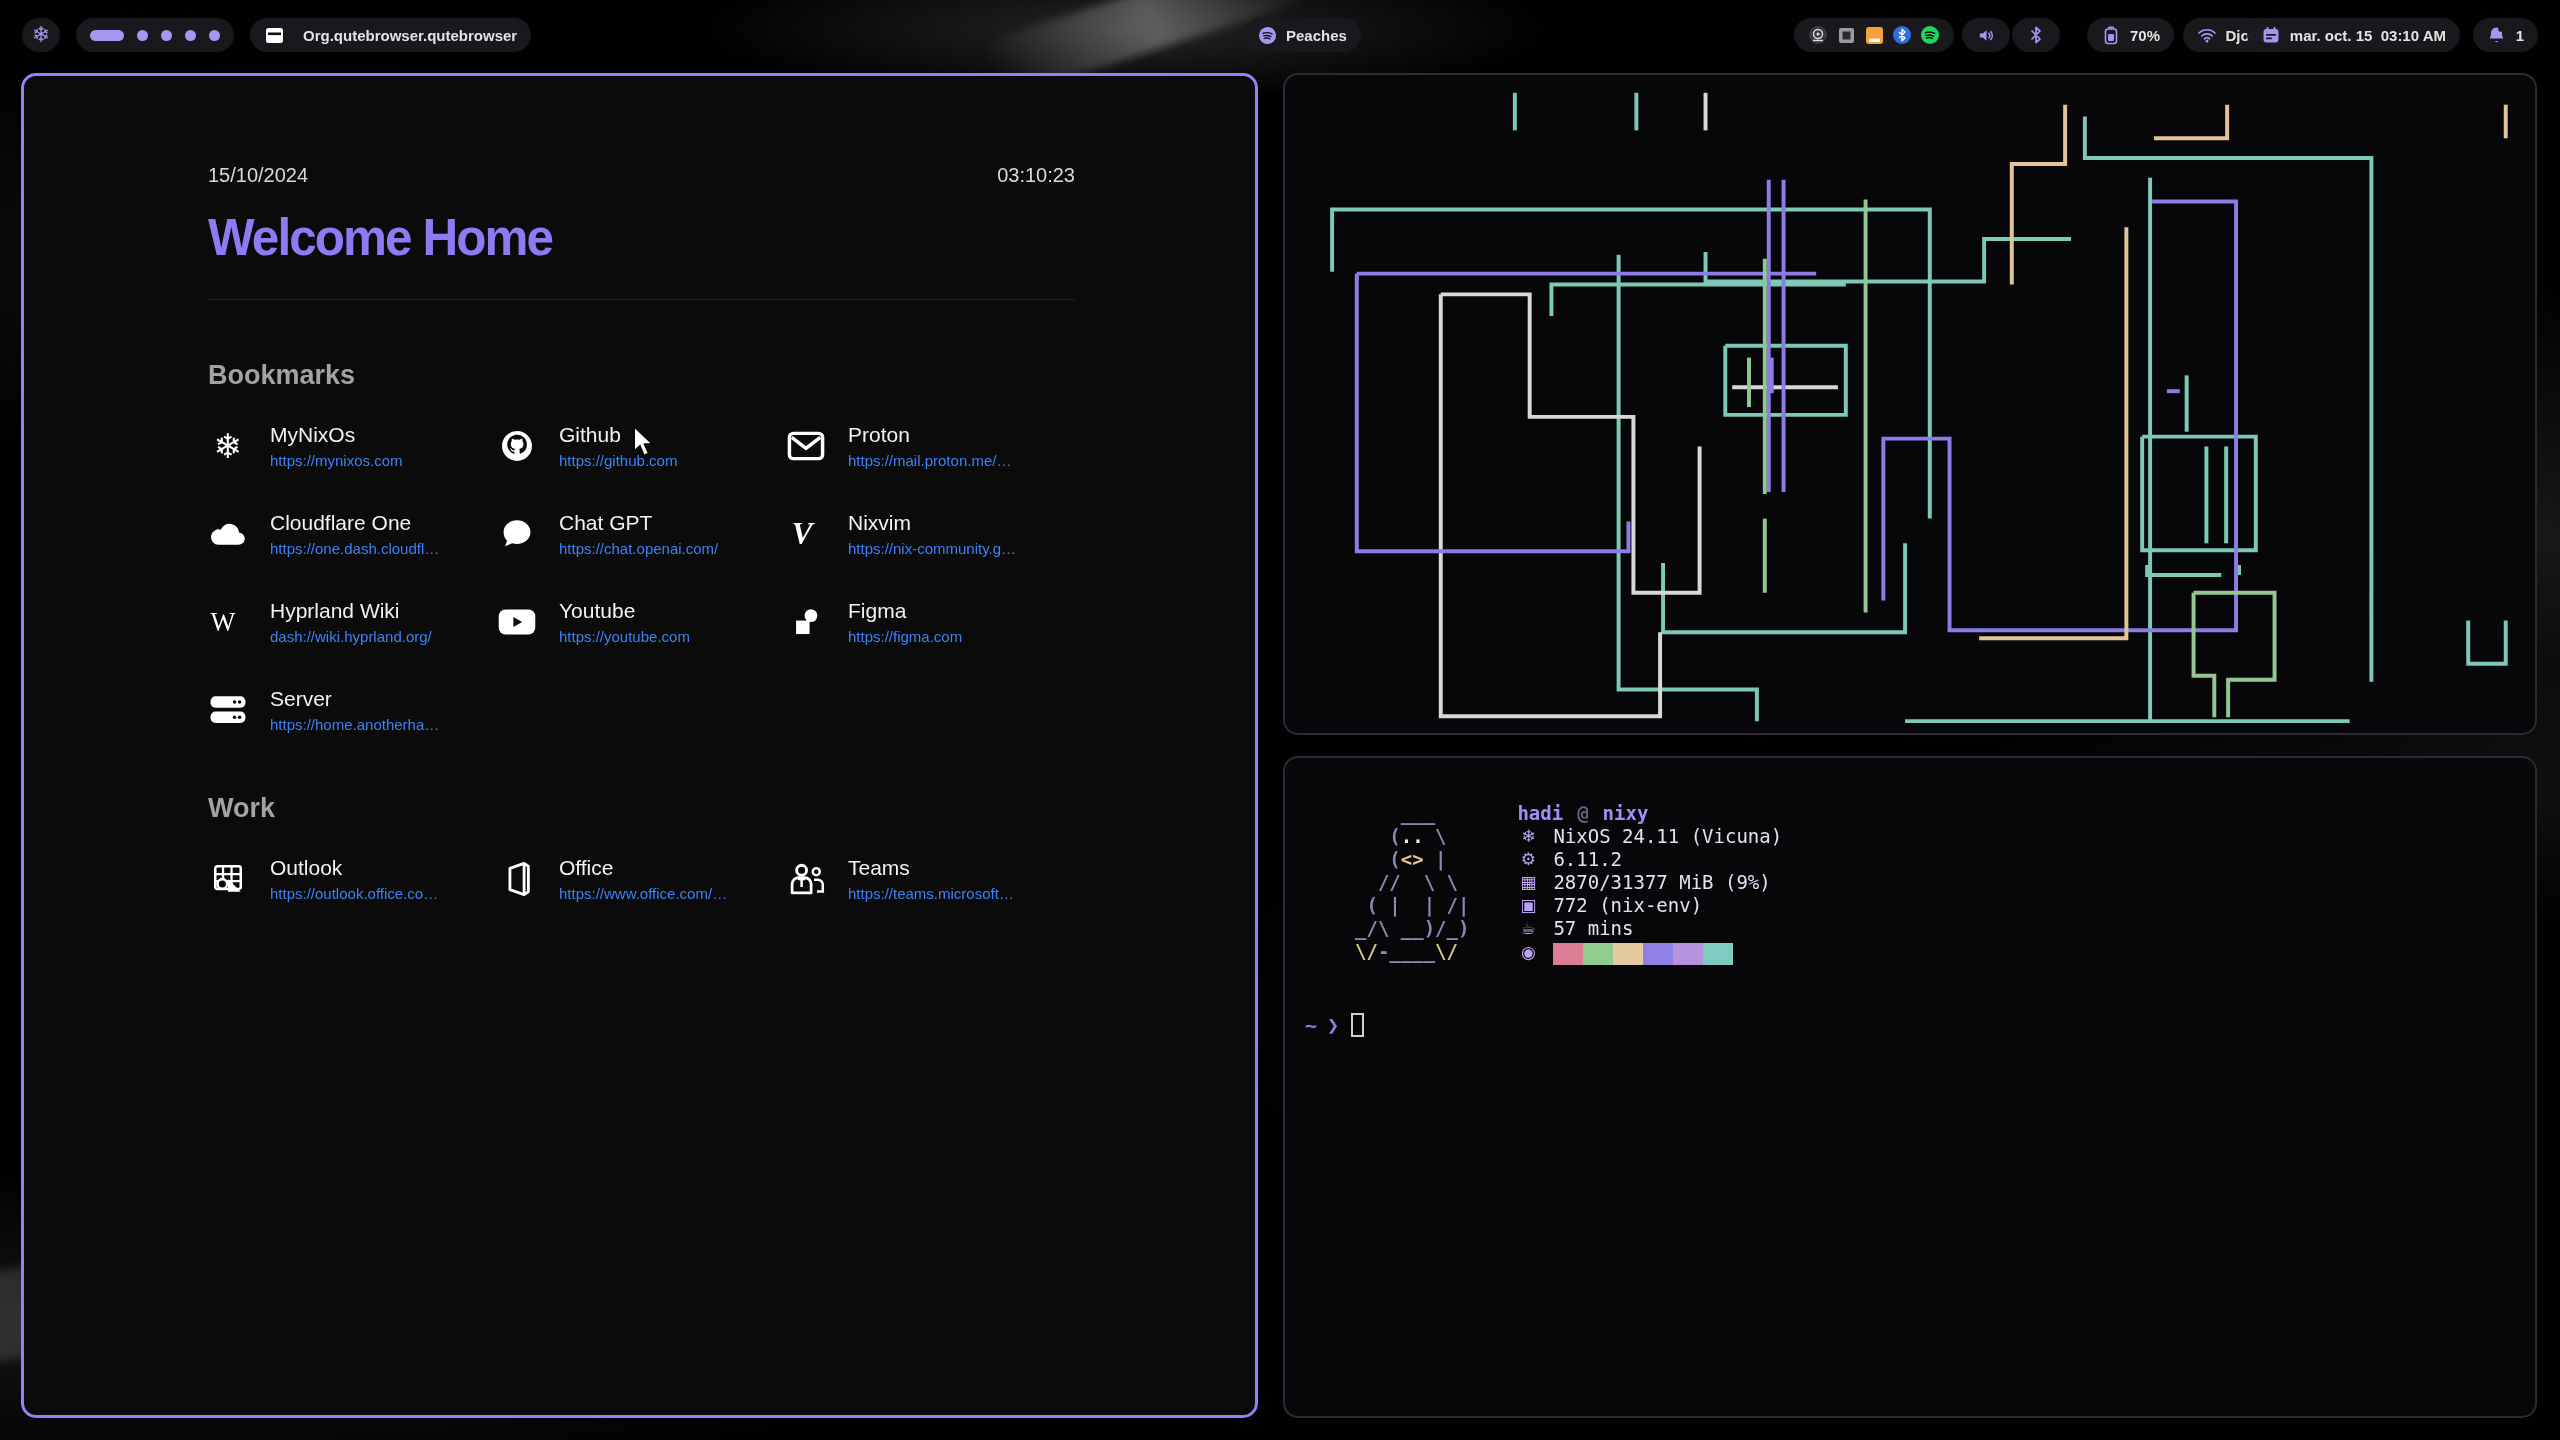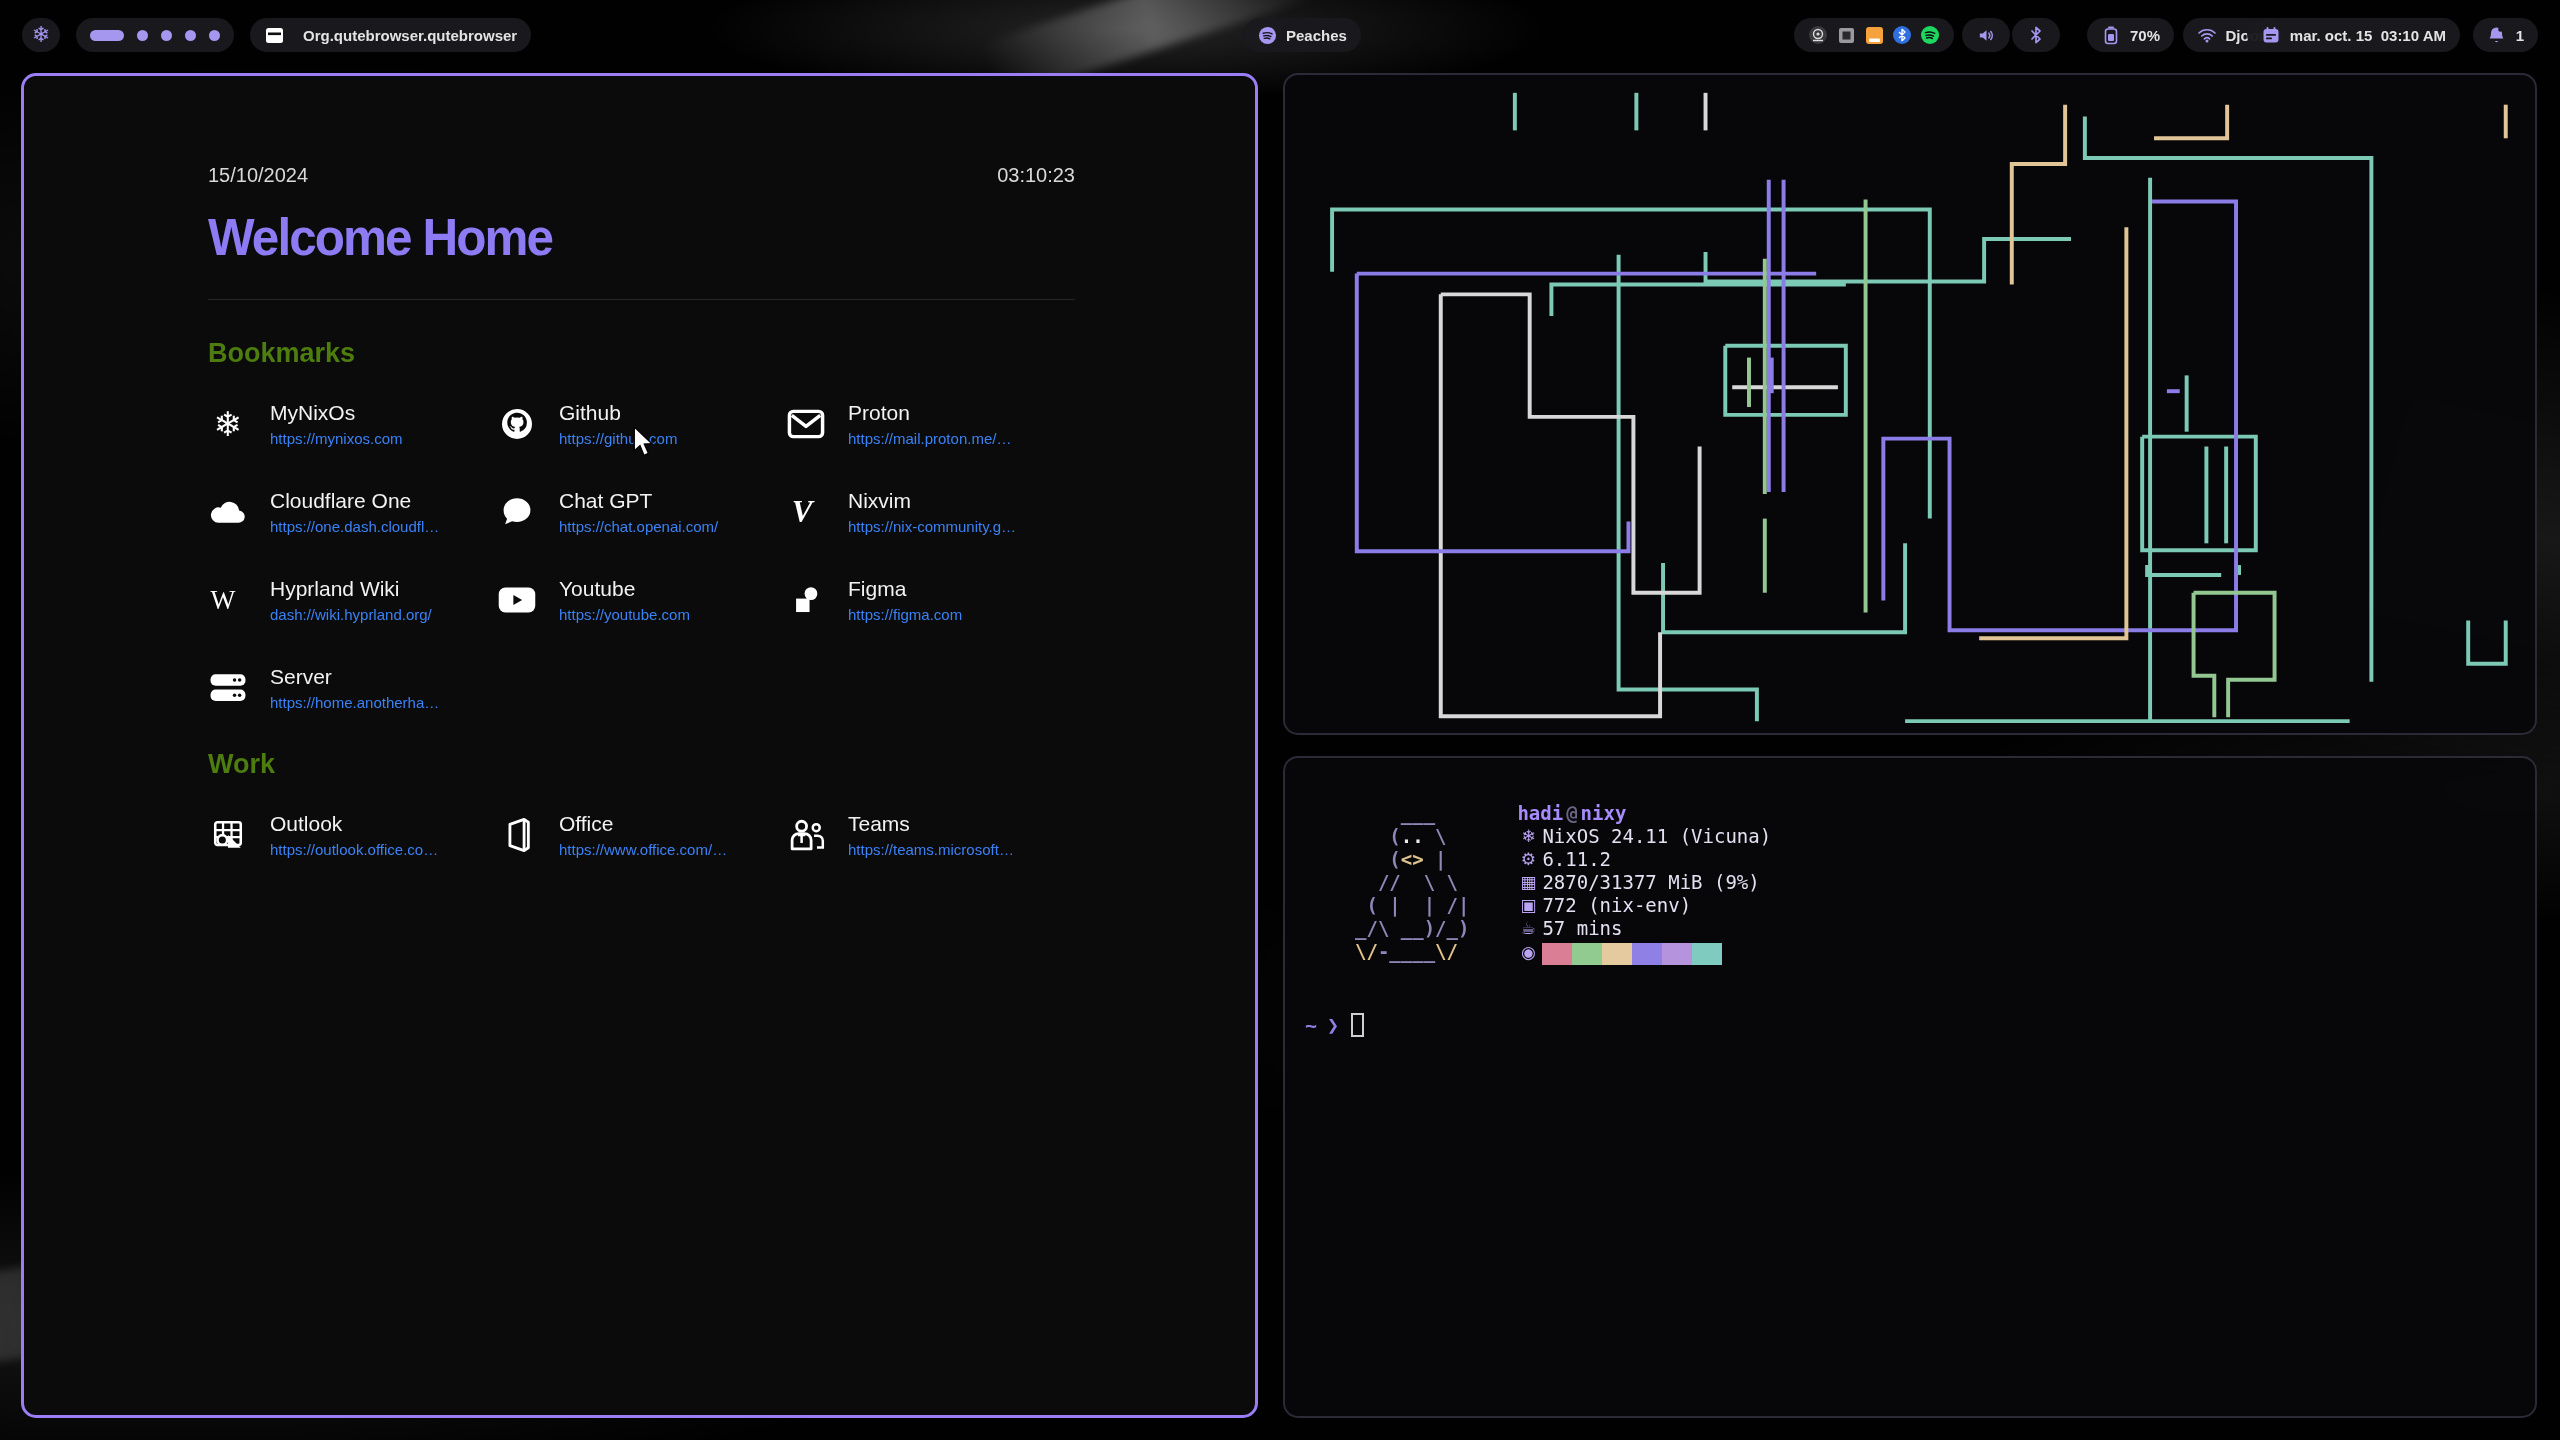--- a/index.html
+++ b/index.html
@@ -58,42 +58,42 @@
   .terminal-window{ top:756px; }
 
   
   .page{ position:absolute; inset:0; padding:88px 180px 0 184px; }
   .dt-row{ display:flex; justify-content:space-between; font-size:20px; color:#d9d9d9; }
   .home-title{
     margin-top:20px; font-size:52px; font-weight:700; color:#8d7bf4;
     letter-spacing:-2px; transform:scaleX(.95); transform-origin:left;
   }
   .divider{ margin-top:32px; height:1px; background:#262626; }
-  .section-heading{ margin-top:38px; font-size:27px; font-weight:700; color:#4d7c0f; }
+  .section-heading{ margin-top:60px; font-size:27px; font-weight:700; color:#a3a3a3; }
   .bm-grid{ margin-top:32px; display:grid; grid-template-columns:repeat(3, 1fr); row-gap:42px; }
   .bm-item{ display:flex; align-items:center; gap:22px; cursor:pointer; min-width:0; }
   .bm-icon{ width:40px; height:40px; flex:0 0 40px; display:flex; align-items:center; justify-content:center; }
   .bm-text{ min-width:0; }
   .bm-title{ font-size:21px; color:#f2f2f2; }
   .bm-url{ margin-top:5px; font-size:15px; color:#3b82f6; max-width:170px;
            overflow:hidden; text-overflow:ellipsis; white-space:nowrap; }
   .glyph-icon{ color:#fff; font-size:30px; line-height:1; font-family:"DejaVu Sans", sans-serif; }
 
   
   .pipes-svg{ position:absolute; inset:4px; width:1246px; height:654px; }
 
   
   .term{ position:absolute; inset:0; padding:44px 0 0 0; font-family:"DejaVu Sans Mono", monospace; }
   .ff{ display:flex; }
   .ff-art{ margin-left:70px; font-size:19px; line-height:23px; white-space:pre; font-weight:700; }
   .ff-art .m{ color:#8d87b8;margin-top:18px; } .ff-art .w{ color:#ececec; } .ff-art .g{ color:#e0c38c; }
   .ff-info{ margin-left:48px; font-size:19px; line-height:23px; }
   .ff-user{ font-weight:700; color:#a78bfa; }
   .ff-at{ color:#6b6485; font-weight:700; }
-  .ff-row{ display:flex; align-items:center; gap:3px; color:#e4e0f2; }
+  .ff-row{ display:flex; align-items:center; gap:14px; color:#e4e0f2; }
   .ff-ic{ width:22px; color:#b9a3f2; font-family:"DejaVu Sans", sans-serif; font-size:17px; text-align:center; }
   .palette{ display:flex; margin-top:3px; }
   .sw{ width:30px; height:22px; }
   .promptline{ position:absolute; left:20px; top:255px; display:flex; align-items:center;
                font-size:20px; font-weight:700; }
   .p-tilde{ color:#8f7fe3; } .p-chev{ color:#8f7fe3; margin-left:10px; }
   .cursor{ width:13px; height:24px; border:2px solid #cfcfcf; margin-left:12px; }
 
   .mouse{ position:absolute; left:630px; top:427px; z-index:50; }
 </style>

